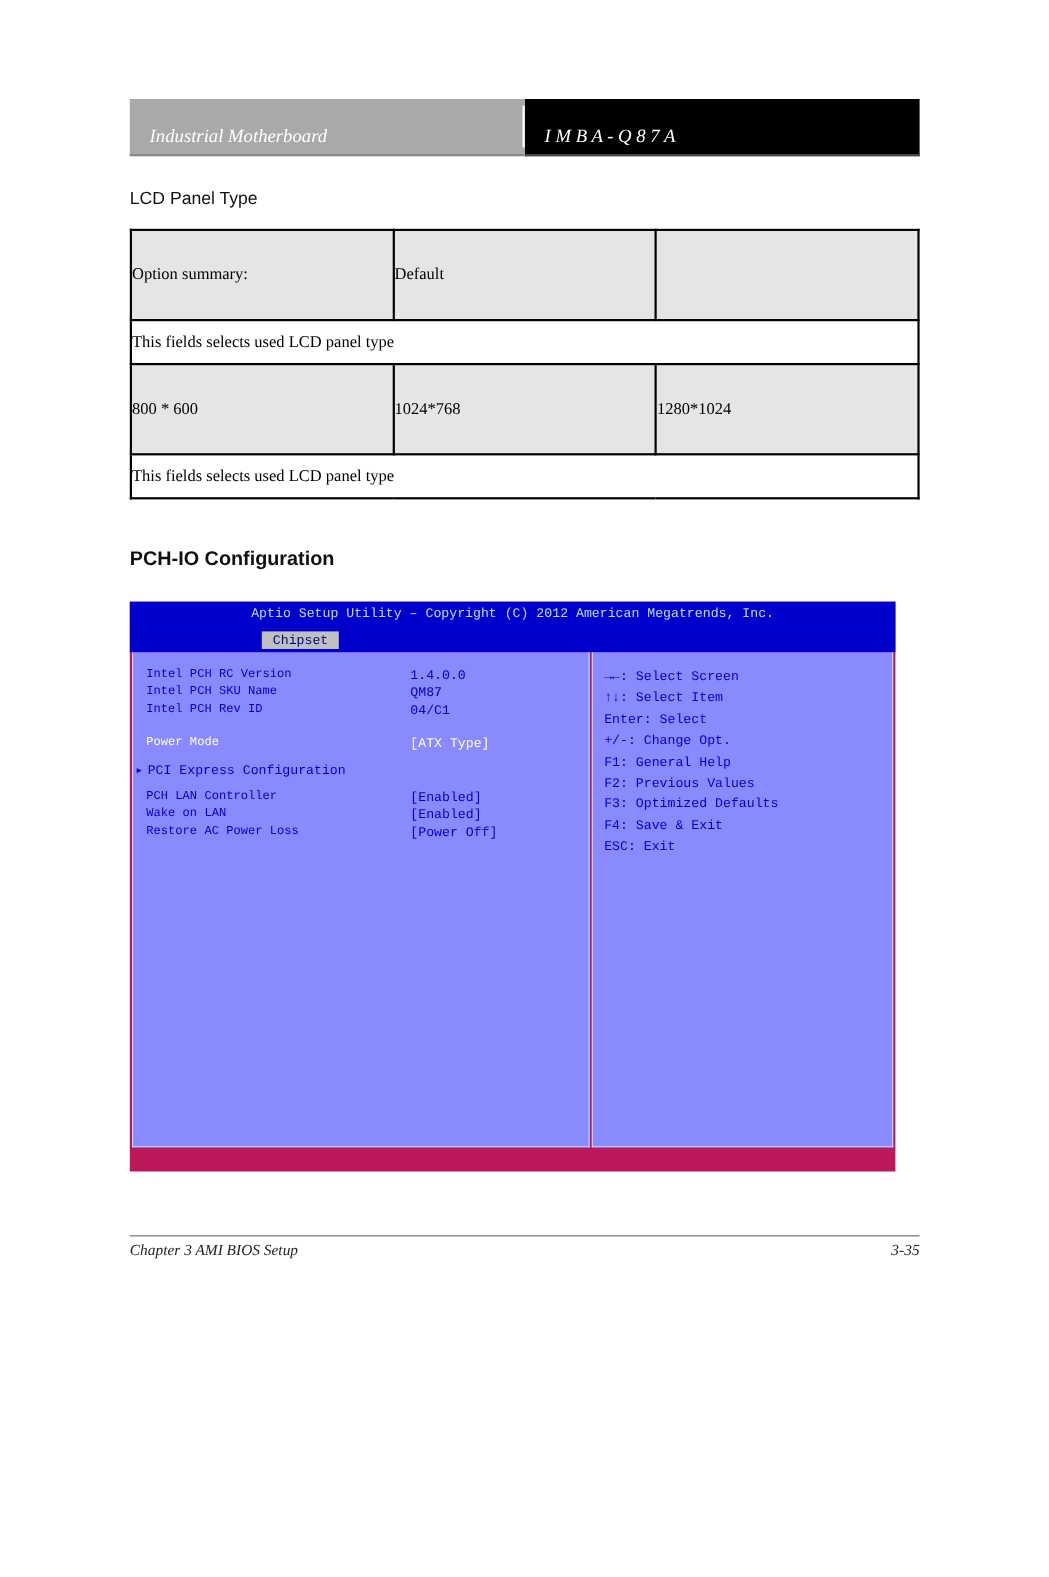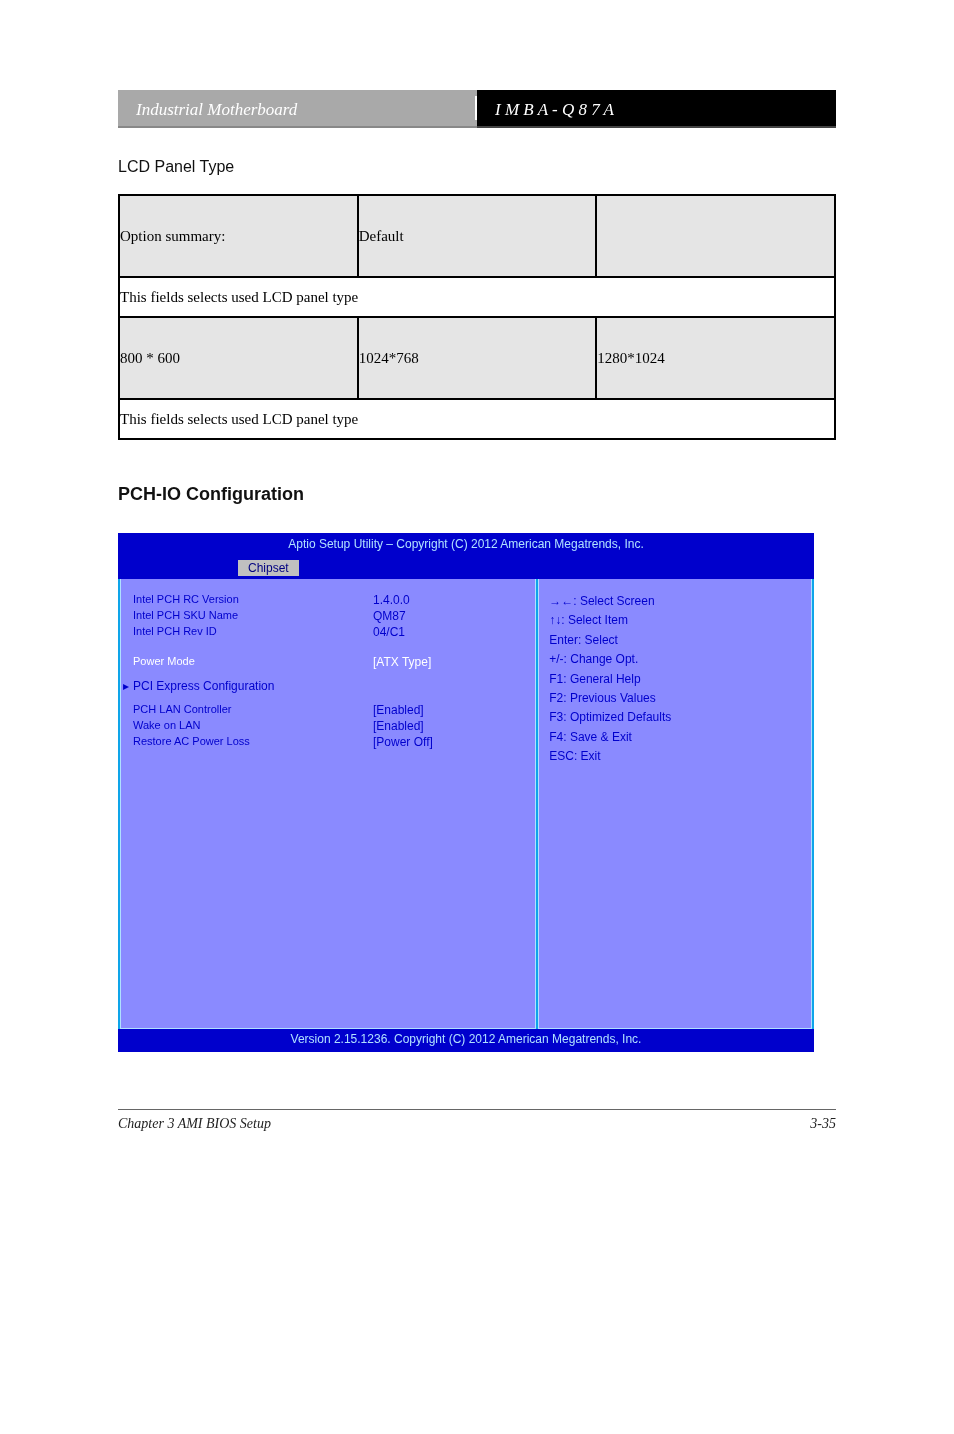--- a/index.html
+++ b/index.html
@@ -8,21 +8,21 @@
     background: #fff;
     font-family: Arial, sans-serif;
     width: 954px;
   }
   .page {
     padding: 0 0 40px 0;
   }
   .header-bar {
     display: flex;
     margin: 90px 118px 0 118px;
-    height: 38px;
+    height: 52px;
   }
   .header-left {
     flex: 1;
     background: #a9a9a9;
     border-bottom: 2px solid #888;
     position: relative;
     display: flex;
     align-items: flex-end;
     padding: 0 0 6px 18px;
     color: #fff;
@@ -85,23 +85,23 @@
   .bios-note-title {
     font-family: Arial, sans-serif;
     font-weight: bold;
     font-size: 18px;
     color: #111;
   }
   .bios-screenshot {
     margin: 28px 12px 0 0;
     width: 696px;
     height: 518px;
-    background: #0ea5e9;
+    background: #be185d;
     position: relative;
-    font-family: Liberation Sans, sans-serif;
+    font-family: Liberation Mono, monospace;
     font-size: 13px;
     color: #fff;
   }
   .bios-top {
     background: #0000cc;
     height: 20px;
     text-align: center;
     color: #b0e0ff;
     padding-top: 4px;
     font-size: 12px;
@@ -299,21 +299,20 @@
               <div class="bios-help-line">Enter: Select</div>
               <div class="bios-help-line">+/-: Change Opt.</div>
               <div class="bios-help-line">F1: General Help</div>
               <div class="bios-help-line">F2: Previous Values</div>
               <div class="bios-help-line">F3: Optimized Defaults</div>
               <div class="bios-help-line">F4: Save &amp; Exit</div>
               <div class="bios-help-line">ESC: Exit</div>
             </div>
           </div>
         </div>
-        <div class="bios-footer">Version 2.15.1236. Copyright (C) 2012 American Megatrends, Inc.</div>
       </div>
     </div>
 
   </div>
 
   <div class="page-footer">
     <div class="left">Chapter 3 AMI BIOS Setup</div>
     <div class="right">3-35</div>
   </div>
 

